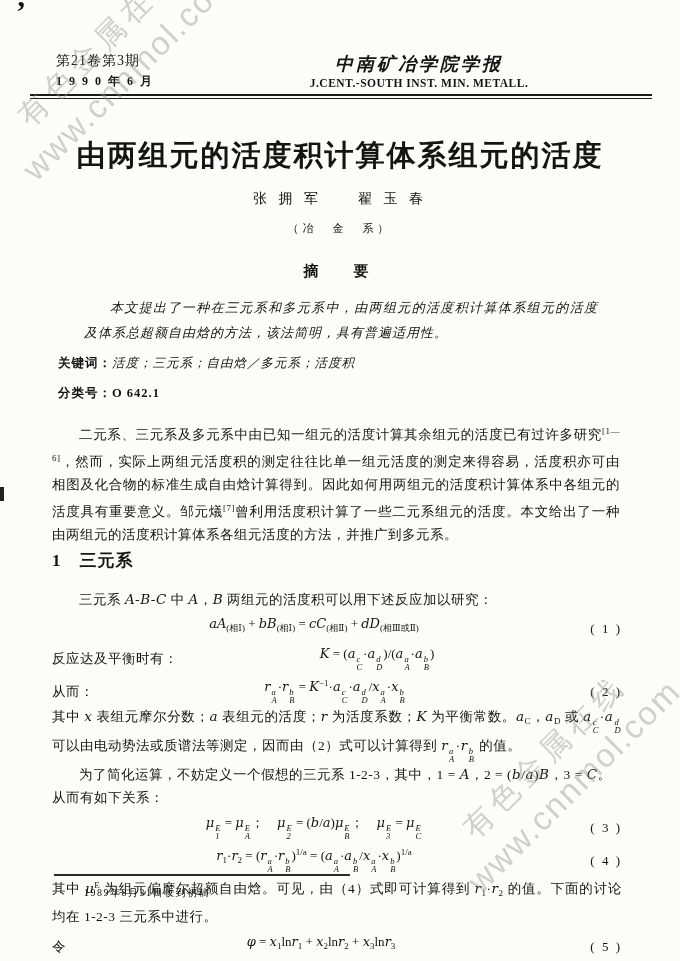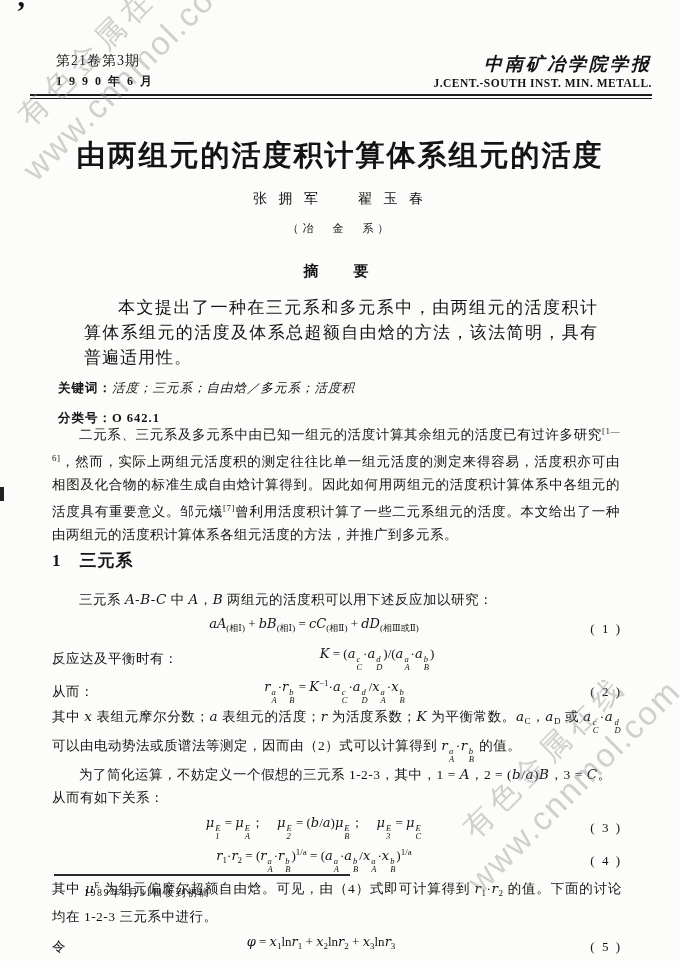--- a/index.html
+++ b/index.html
@@ -15,41 +15,41 @@
   .wm1{left:-45px;top:18px;width:320px;}
   .wm2{left:400px;top:730px;width:320px;}
   
   .artifact-comma{position:absolute;left:16px;top:-6px;font-size:30px;font-weight:bold;color:#111;}
   .artifact-tick{position:absolute;left:0px;top:487px;width:4px;height:14px;background:#222;}
   
   .hdr{position:absolute;left:30px;right:28px;top:52px;display:flex;align-items:flex-start;z-index:2;}
   .hdr-left{width:130px;padding-left:26px;}
   .hdr-left .l1{font-size:14px;letter-spacing:1px;}
   .hdr-left .l2{font-size:12px;font-weight:bold;letter-spacing:2px;margin-top:3px;}
-  .hdr-center{flex:1;text-align:right;}
+  .hdr-center{flex:1;text-align:center;}
   .hdr-center .jt-cn{font-size:18px;font-weight:bold;letter-spacing:3px;
                      font-style:italic;}
   .hdr-center .jt-en{font-size:11.5px;font-weight:bold;letter-spacing:0.5px;margin-top:1px;}
   .hdr-right{width:120px;text-align:left;}
   .hdr-right .l1{font-size:12px;font-weight:bold;letter-spacing:1px;}
   .hdr-right .l2{font-size:11px;font-weight:bold;letter-spacing:1px;margin-top:3px;}
   .hdr-rule{position:absolute;left:30px;right:28px;top:94px;height:2px;
             border-top:2px solid #1c1c1c;border-bottom:1px solid #1c1c1c;}
   
   .title{position:absolute;left:0;right:0;top:136px;text-align:center;
          font-size:29px;font-weight:bold;letter-spacing:2px;z-index:2;}
   .authors{position:absolute;left:0;right:0;top:190px;text-align:center;
            font-size:14px;letter-spacing:4px;}
   .affil{position:absolute;left:0;right:0;top:221px;text-align:center;
          font-size:11px;letter-spacing:4px;}
   
   .abs{position:absolute;left:58px;right:56px;top:262px;z-index:2;}
   .abs-h{text-align:center;font-size:15px;font-weight:bold;letter-spacing:10px;}
-  .abs-b{margin:14px 26px 0 26px;font-size:17px;line-height:25px;
-         text-indent:2em;text-align:justify;letter-spacing:1px;}
+  .abs-b{margin:14px 26px 0 26px;font-size:13px;line-height:25px;
+         text-indent:2em;text-align:justify;font-style:italic;letter-spacing:1px;}
   .kv{margin-top:6px;font-size:12.5px;line-height:24px;letter-spacing:1px;}
   .kv .lab{font-weight:bold;font-style:normal;}
   .kv .val{font-style:italic;}
   .kv .val2{font-weight:bold;}
   
   .intro{position:absolute;left:52px;right:60px;top:420px;font-size:13.5px;
          line-height:23.5px;text-align:justify;text-indent:2em;letter-spacing:0.5px;z-index:2;}
   .sec{position:absolute;left:52px;right:58px;top:549px;font-size:13.5px;
        line-height:23.5px;z-index:2;}
   .sec h2{margin:0 0 15px 0;font-size:17px;font-weight:bold;letter-spacing:1px;}

